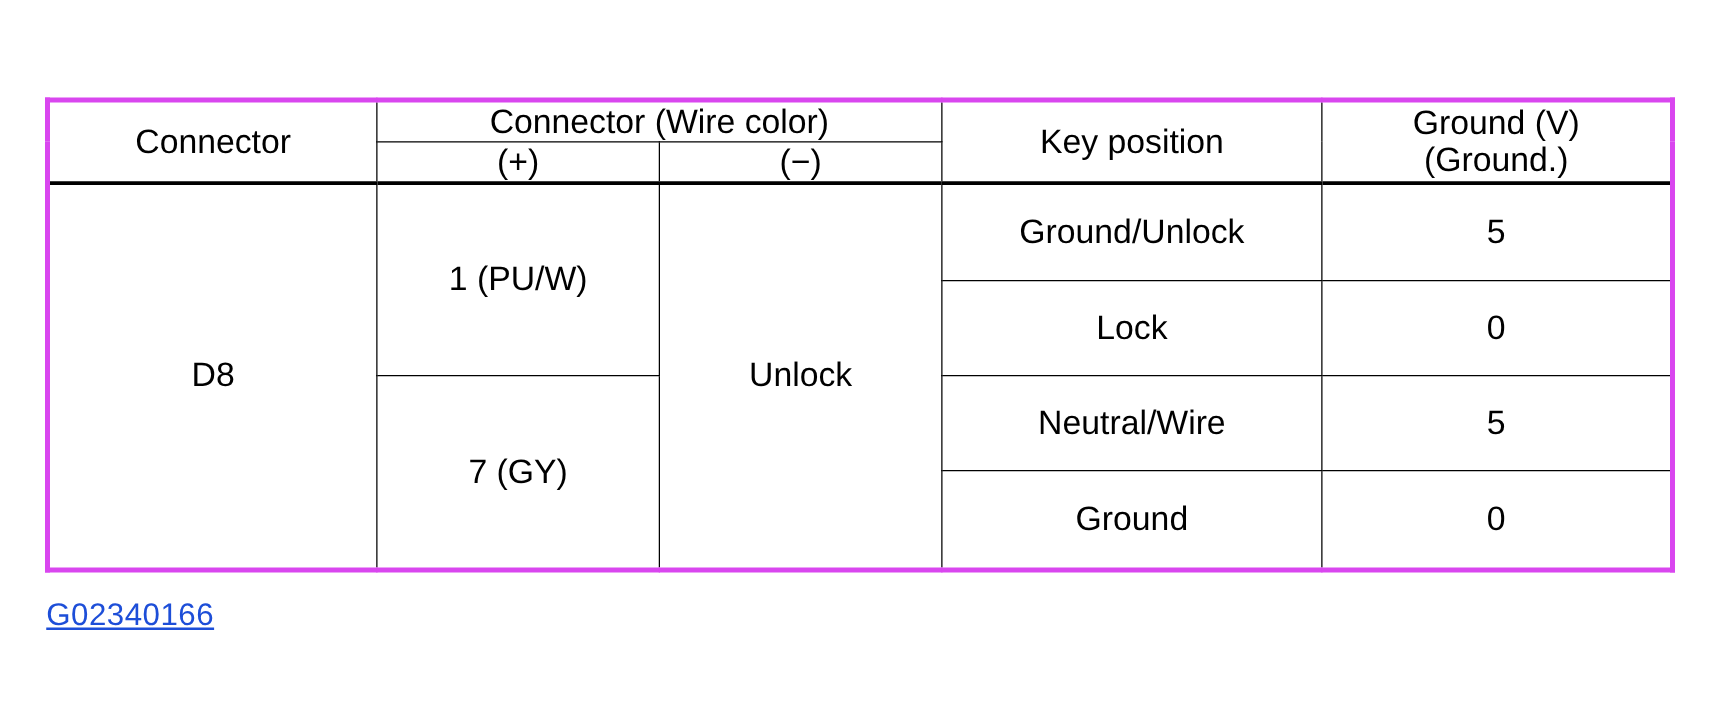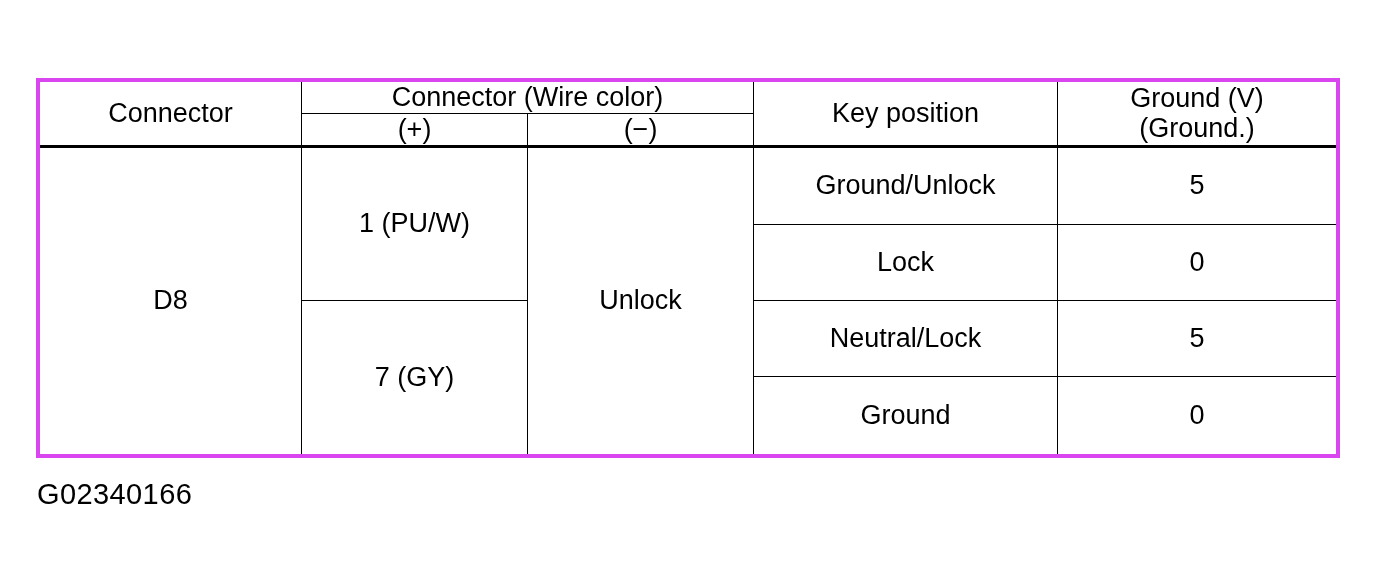--- a/index.html
+++ b/index.html
@@ -66,24 +66,25 @@
   .col-key       { width: 291px; }
   .col-volt      { width: 266px; }
 
   .two-line { line-height: 1.12; }
 
   
   #caption {
     position: absolute;
     left: 37px;
     top: 478px;
-    font-size: 29px;
+    font-size: 25px;
     letter-spacing: 0.4px;
-    color: #000000;
+    color: #1d4ed8;
     white-space: nowrap;
+    text-decoration: underline;
   }
 </style>
 </head>
 <body>
 
 <div id="page">
 
   <table id="spec-table">
     <thead>
       <tr>
@@ -107,21 +108,21 @@
         <td rowspan="4">Unlock</td>
         <td>Ground/Unlock</td>
         <td>5</td>
       </tr>
       <tr>
         <td>Lock</td>
         <td>0</td>
       </tr>
       <tr>
         <td rowspan="2">7 (GY)</td>
-        <td>Neutral/Lock</td>
+        <td>Neutral/Wire</td>
         <td>5</td>
       </tr>
       <tr>
         <td>Ground</td>
         <td>0</td>
       </tr>
     </tbody>
   </table>
 
   <div id="caption">G02340166</div>

